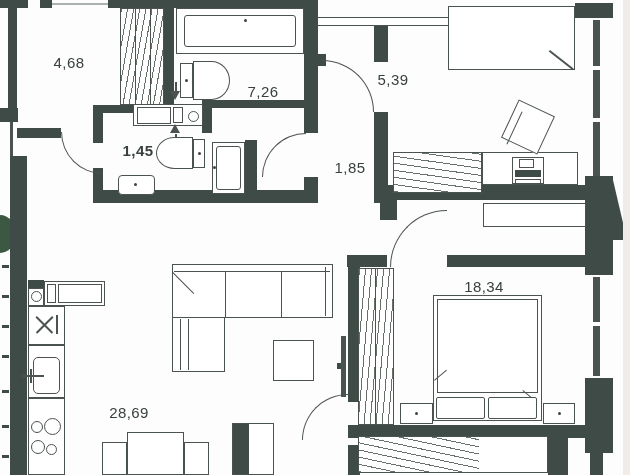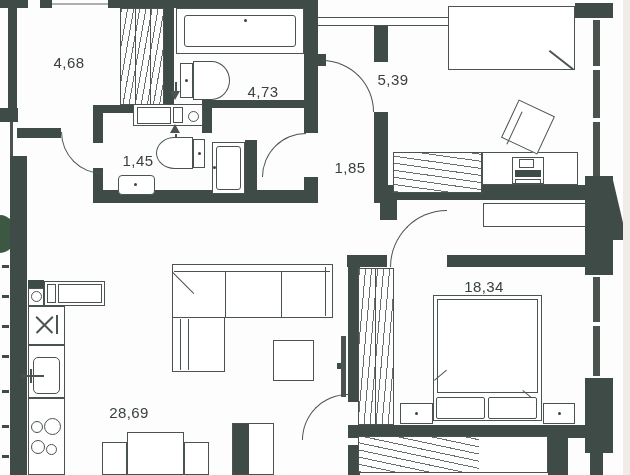--- a/index.html
+++ b/index.html
@@ -178,22 +178,22 @@
   <div class="abs w" style="left:337px;top:363px;width:4px;height:6px;"></div>
 
   <div class="abs f" style="left:102px;top:442px;width:25px;height:33px;"></div>
   <div class="abs f" style="left:127px;top:432px;width:57px;height:43px;"></div>
   <div class="abs f" style="left:184px;top:442px;width:25px;height:33px;"></div>
 
   <div class="abs f" style="left:232px;top:423px;width:42px;height:52px;"></div>
   <div class="abs w" style="left:233px;top:424px;width:16px;height:50px;"></div>
 
   <div class="abs lbl" style="left:46px;top:54px;width:46px;">4,68</div>
-  <div class="abs lbl" style="left:240px;top:83px;width:46px;">4,73</div>
-  <div class="abs lbl" style="left:115px;top:152px;width:46px;">1,45</div>
+  <div class="abs lbl" style="left:240px;top:83px;width:46px;">7,26</div>
+  <div class="abs lbl" style="left:115px;top:142px;width:46px;font-weight:bold;">1,45</div>
   <div class="abs lbl" style="left:327px;top:159px;width:46px;">1,85</div>
   <div class="abs lbl" style="left:370px;top:71px;width:46px;">5,39</div>
   <div class="abs lbl" style="left:458px;top:278px;width:52px;">18,34</div>
   <div class="abs lbl" style="left:103px;top:404px;width:52px;">28,69</div>
 
 
   <div class="abs" style="left:623px;top:0;width:7px;height:475px;background:#f2ece9;z-index:60;"></div>
 </div>
 
 </body></html>

